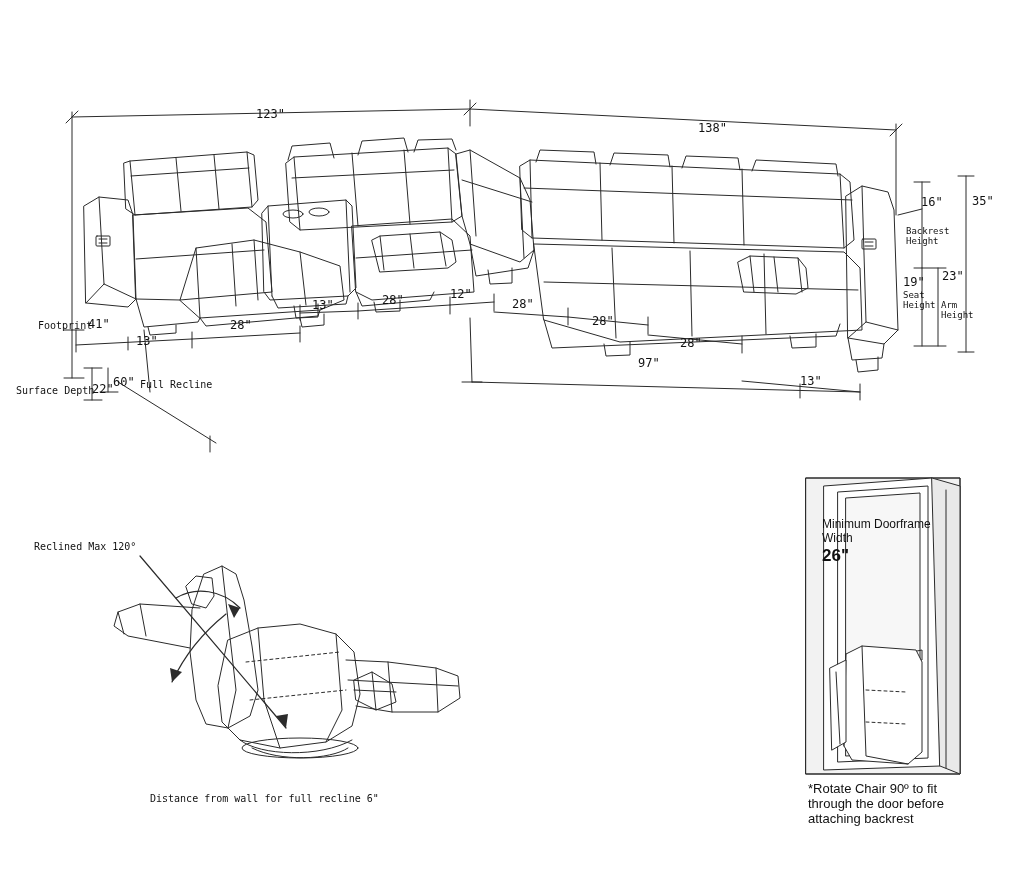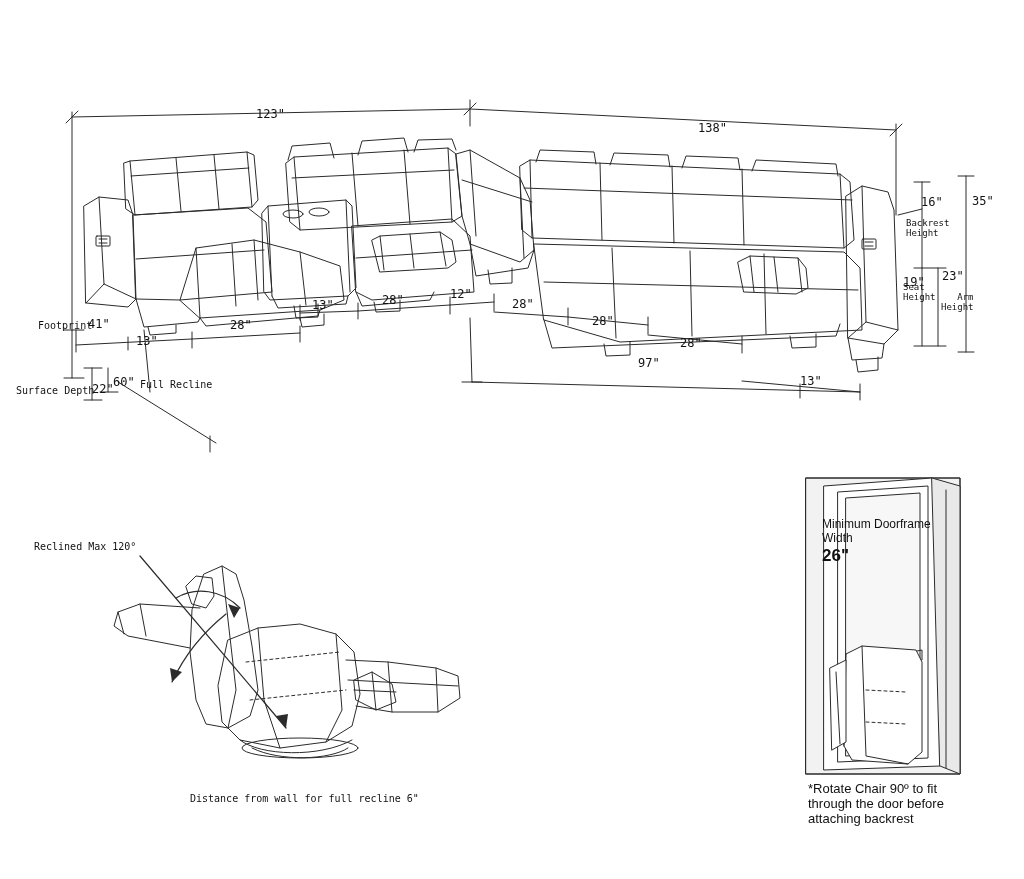--- a/index.html
+++ b/index.html
@@ -3,21 +3,21 @@
 <meta charset="utf-8">
 <style>
   html,body{margin:0;padding:0;background:#ffffff;}
   body{width:1024px;height:879px;position:relative;overflow:hidden;
        font-family:"DejaVu Sans Mono", monospace;color:#1a1a1a;}
   .canvas{position:absolute;inset:0;}
   svg{position:absolute;top:0;left:0;width:1024px;height:879px;}
   .lbl{position:absolute;font-family:"DejaVu Sans Mono", monospace;
        font-size:12px;color:#111;white-space:pre;line-height:1.15;}
   .lbl.sm{font-size:10px;text-align:center;}
-  .lbl.xs{font-size:9px;}
+  .lbl.xs{font-size:9px;margin-top:8px;}
   .lbl.big{font-size:17px;font-weight:bold;}
   .lbl.med{font-size:13px;}
   .lbl.sans{font-family:"Liberation Sans", sans-serif;}
   .ctr{text-align:left;}
 </style>
 </head>
 <body>
 
 <div class="canvas">
 
@@ -277,21 +277,21 @@
 <div class="lbl" style="left:256px;top:108px;">123"</div>
 <div class="lbl" style="left:698px;top:122px;">138"</div>
 
 <div class="lbl" style="left:921px;top:196px;">16"</div>
 <div class="lbl xs" style="left:906px;top:218px;">Backrest
 Height</div>
 <div class="lbl" style="left:903px;top:276px;">19"</div>
 <div class="lbl xs" style="left:903px;top:282px;">Seat
 Height</div>
 <div class="lbl" style="left:942px;top:270px;">23"</div>
-<div class="lbl xs" style="left:941px;top:292px;text-align:right;">Arm
+<div class="lbl xs" style="left:941px;top:292px;">Arm
 Height</div>
 <div class="lbl" style="left:972px;top:195px;">35"</div>
 
 <div class="lbl" style="left:136px;top:335px;">13"</div>
 <div class="lbl" style="left:230px;top:319px;">28"</div>
 <div class="lbl" style="left:312px;top:299px;">13"</div>
 <div class="lbl" style="left:382px;top:294px;">28"</div>
 <div class="lbl" style="left:450px;top:288px;">12"</div>
 <div class="lbl" style="left:512px;top:298px;">28"</div>
 <div class="lbl" style="left:592px;top:315px;">28"</div>
@@ -301,21 +301,21 @@
 <div class="lbl" style="left:638px;top:357px;">97"</div>
 
 <div class="lbl sm" style="left:38px;top:320px;">Footprint</div>
 <div class="lbl" style="left:88px;top:318px;">41"</div>
 <div class="lbl sm" style="left:16px;top:385px;">Surface Depth</div>
 <div class="lbl" style="left:92px;top:383px;">22"</div>
 <div class="lbl" style="left:113px;top:376px;">60"</div>
 <div class="lbl sm" style="left:140px;top:379px;">Full Recline</div>
 
 <div class="lbl sm" style="left:34px;top:541px;">Reclined Max 120°</div>
-<div class="lbl sm" style="left:150px;top:793px;margin-left:40px;">Distance from wall for full recline 6"</div>
+<div class="lbl sm" style="left:150px;top:793px;">Distance from wall for full recline 6"</div>
 
 <div class="lbl sans ctr" style="left:822px;top:518px;width:124px;">Minimum Doorframe
 Width</div>
 <div class="lbl sans big ctr" style="left:822px;top:546px;width:124px;">26"</div>
 <div class="lbl sans med" style="left:808px;top:782px;width:170px;">*Rotate Chair 90º to fit
 through the door before
 attaching backrest</div>
 
 </div>
 

